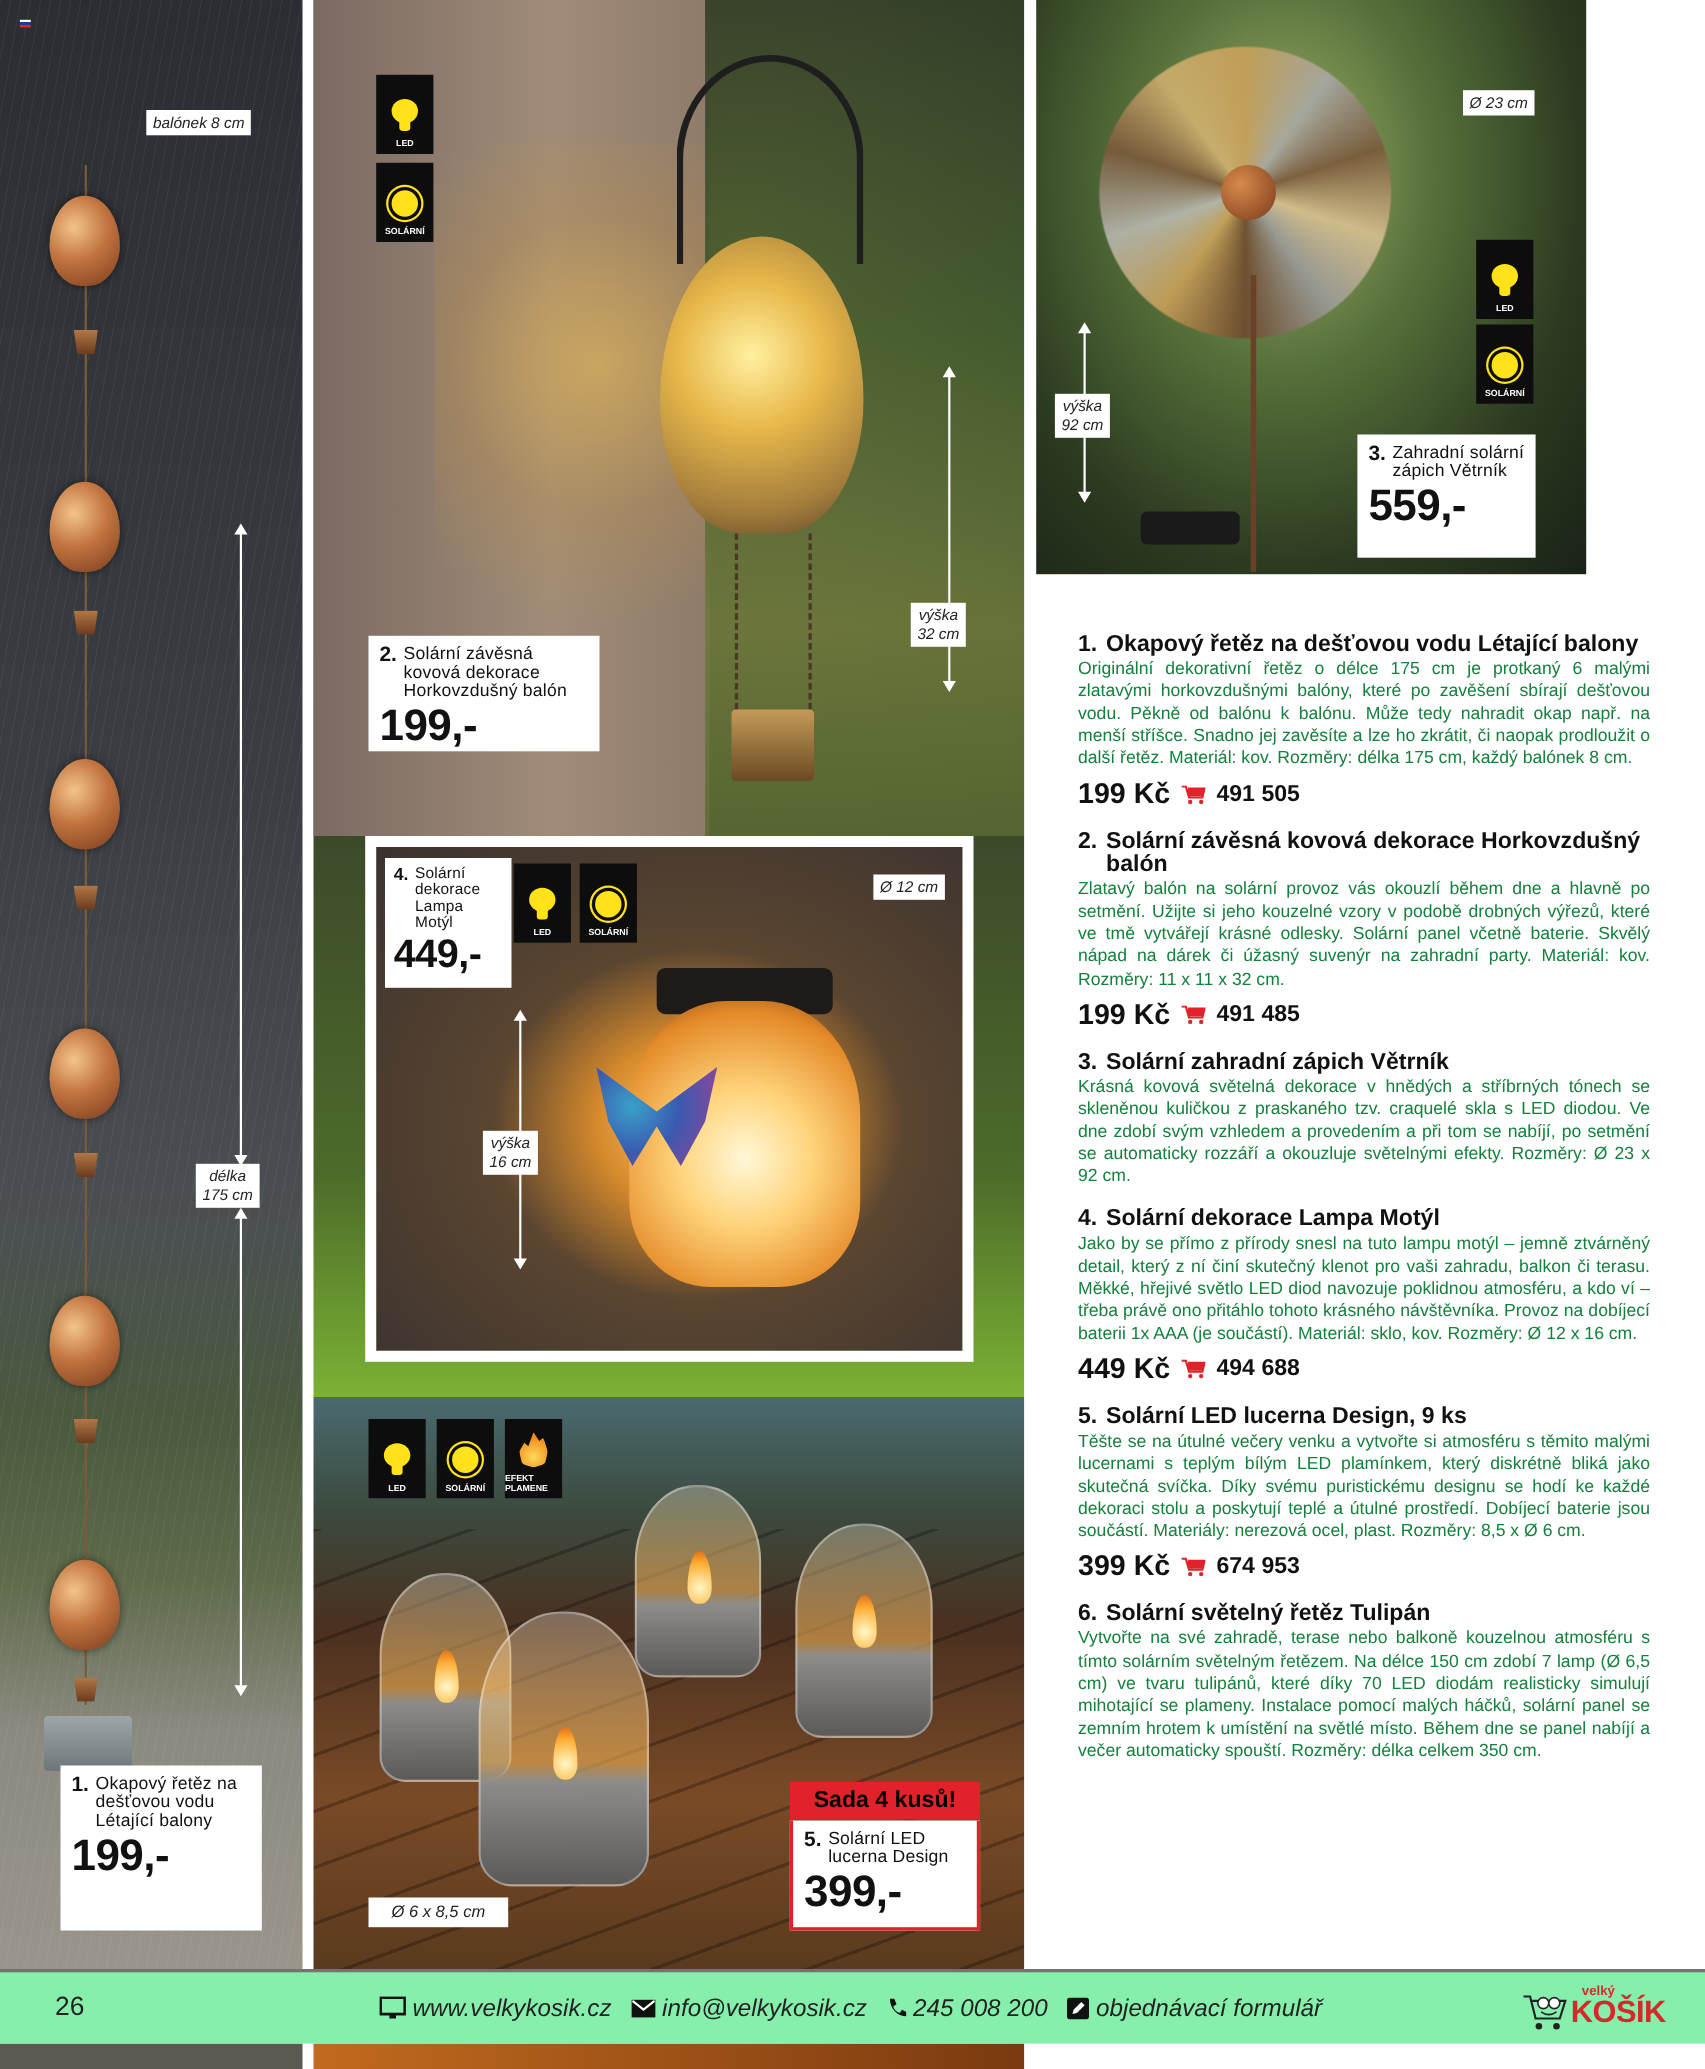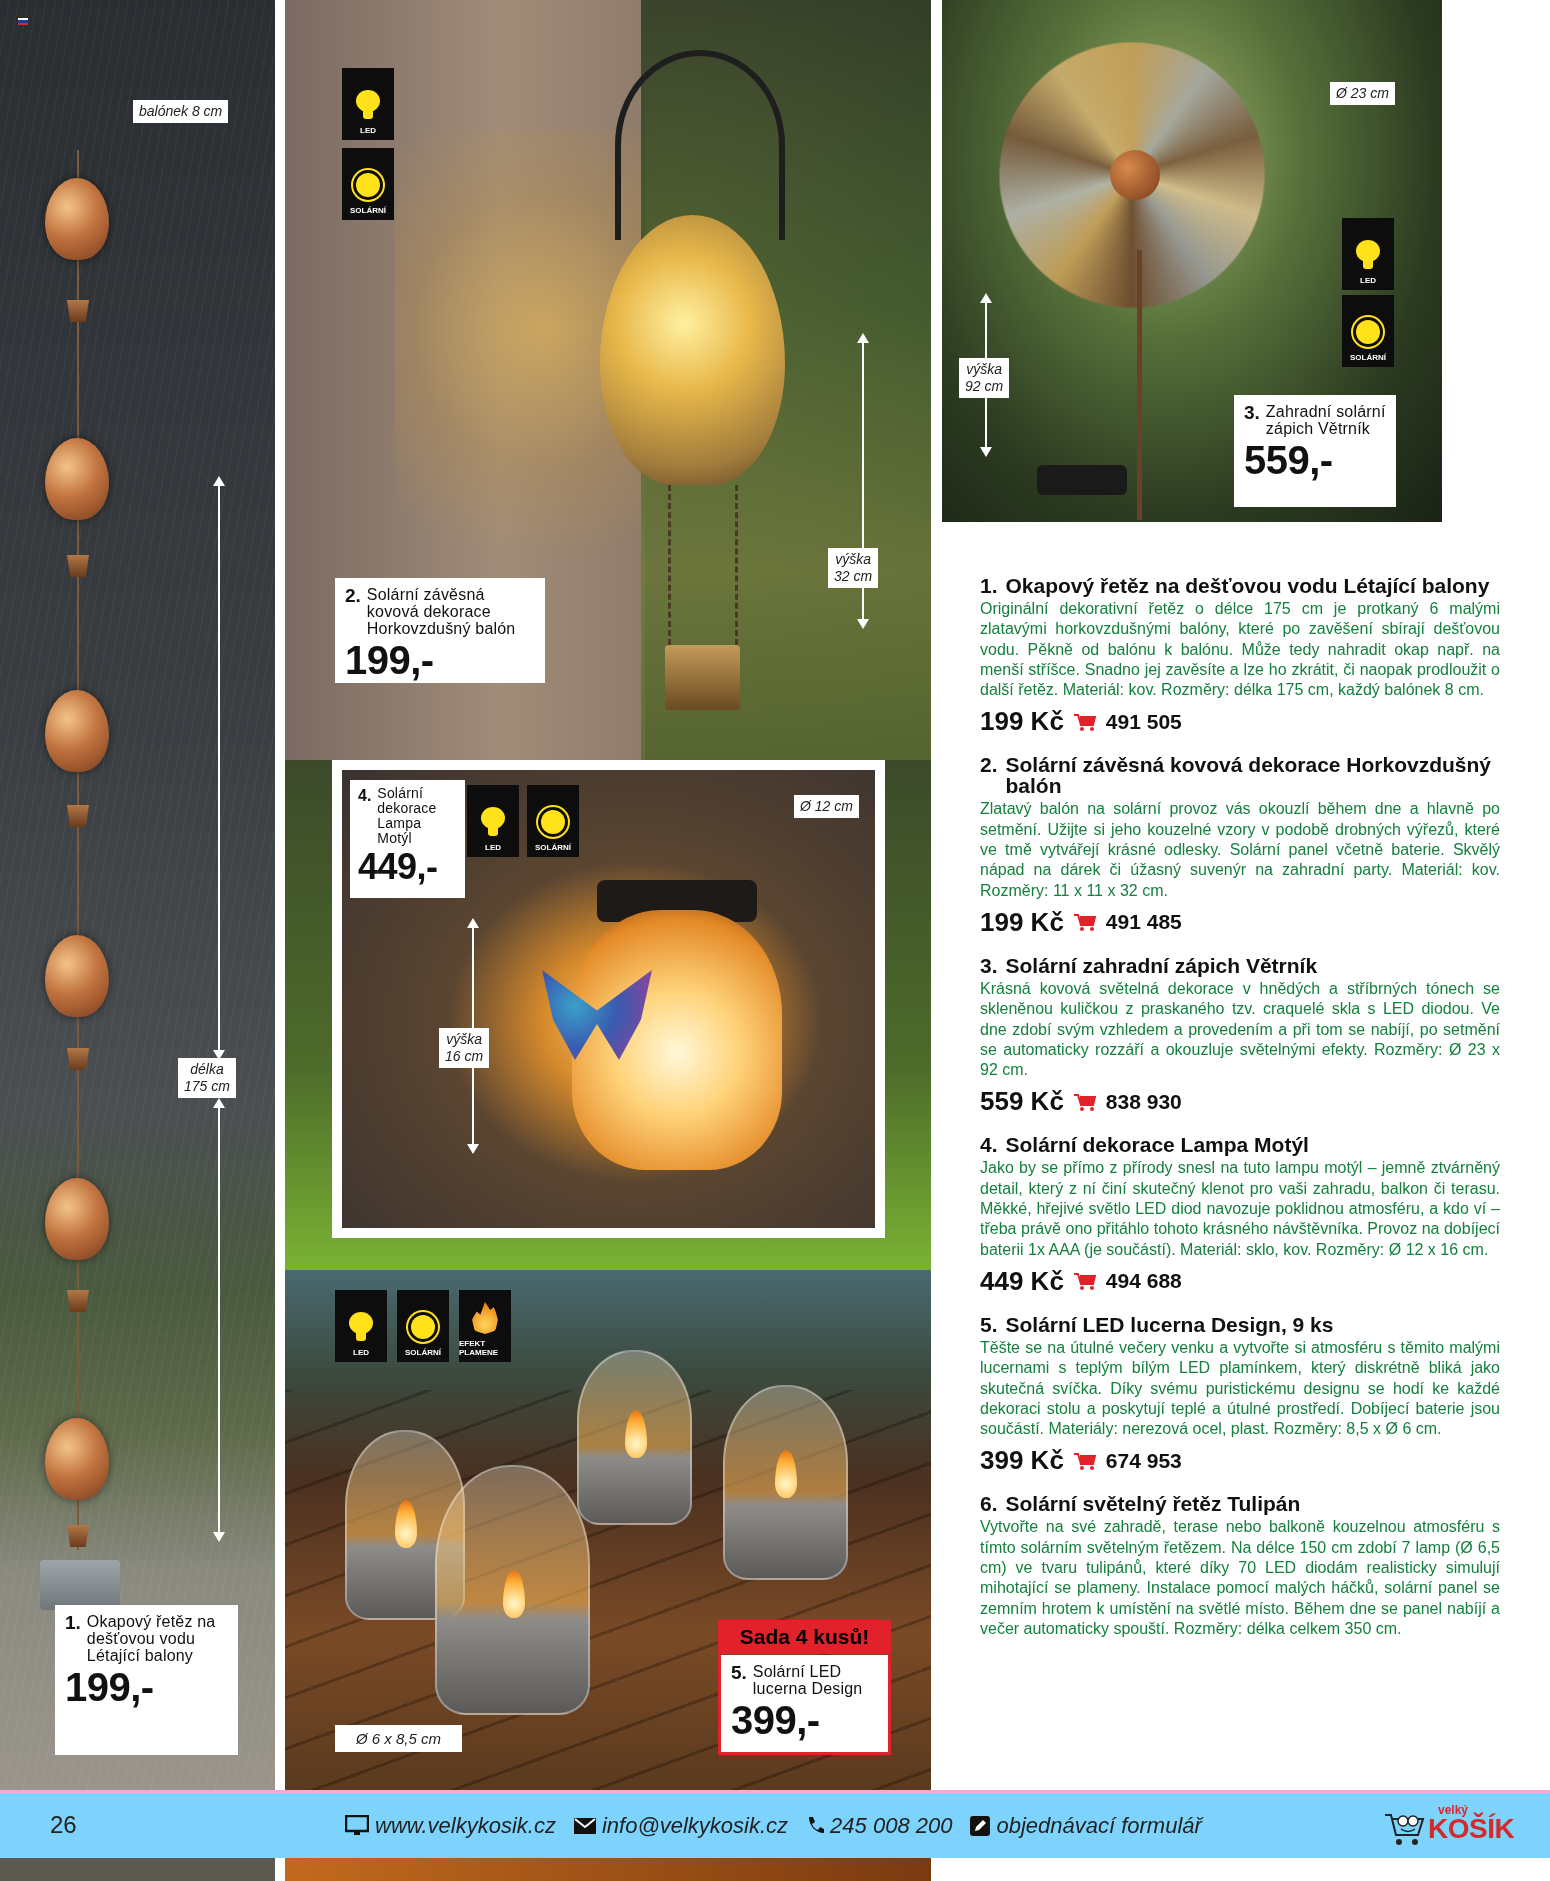--- a/index.html
+++ b/index.html
@@ -78,21 +78,21 @@
   .item h3 { font-size: 21px; font-weight: bold; line-height: 21px; color:#111; display:flex; gap: 8px; }
   .item h3 .n { flex: 0 0 auto; }
   .item p { font-size: 16px; line-height: 20.3px; color:#15803d; margin-top: 3px; text-align: justify; }
   .item .pr { display:flex; align-items:center; gap: 10px; margin-top: 6px; }
   .item .pr .kc { font-size: 26px; font-weight: bold; color:#111; }
   .item .pr .cart { width: 22px; height: 16px; position:relative; }
   .item .pr .cart svg { display:block; }
   .item .pr .code { font-size: 21px; font-weight: bold; color:#111; }
 
   
-  #footer { position:absolute; left:0; top: 1790px; width: 1550px; height: 68px; background:#7dd3fc; border-top: 3px solid #f9a8d4; }
+  #footer { position:absolute; left:0; top: 1790px; width: 1550px; height: 68px; background:#86efac; border-top: 3px solid #737373; }
   #footer .pg { position:absolute; left: 50px; top: 18px; font-size: 24px; color:#222; }
   #footer .links { position:absolute; left: 345px; top: 20px; display:flex; gap: 18px; font-size: 22px; color:#222; font-style: italic; align-items:center; }
   #footer .links .lk { display:flex; align-items:center; gap: 6px; }
   #footer .logo { position:absolute; left: 1383px; top: 10px; width: 120px; height: 48px; }
   #footer .logo .small { position:absolute; left: 55px; top: 0; color:#d42a2a; font-size: 12px; font-weight:bold; }
   #footer .logo .big { position:absolute; left: 45px; top: 10px; color:#d42a2a; font-size: 28px; font-weight:bold; letter-spacing: -0.5px; }
   #footer .logo .cartlogo { position:absolute; left: 0; top: 6px; width: 44px; height: 38px; }
   #bottom-strip { position:absolute; left:0; top: 1858px; width: 1550px; height: 23px; background: #ffffff; }
   #bottom-strip .s1 { position:absolute; left:0; top:0; width:275px; height:23px; background:#5a5a50; }
   #bottom-strip .s2 { position:absolute; left:285px; top:0; width:646px; height:23px; background: linear-gradient(90deg,#c26a1e,#7a3a10); }
@@ -332,32 +332,20 @@
       <span class="code">491 485</span>
     </div>
   </div>
 
   <div class="item">
     <h3>
         <span class="n">3.</span>
         <span>Solární zahradní zápich Větrník</span>
       </h3>
     <p>Krásná kovová světelná dekorace v hnědých a stříbrných tónech se skleněnou kuličkou z praskaného tzv. craquelé skla s LED diodou. Ve dne zdobí svým vzhledem a provedením a při tom se nabíjí, po setmění se automaticky rozzáří a okouzluje světelnými efekty. Rozměry: Ø 23 x 92 cm.</p>
-    <div class="pr">
-      <span class="kc">559 Kč</span>
-      <span class="cart">
-          <svg width="22" height="18" viewBox="0 0 22 18">
-            <path d="M0 1h4l3 10h12l2-8H6" fill="none" stroke="#e2222b" stroke-width="2"></path>
-            <rect x="6" y="3" width="14" height="7" fill="#e2222b"></rect>
-            <circle cx="8" cy="15" r="2" fill="#e2222b"></circle>
-            <circle cx="18" cy="15" r="2" fill="#e2222b"></circle>
-          </svg>
-        </span>
-      <span class="code">838 930</span>
-    </div>
   </div>
 
   <div class="item">
     <h3>
         <span class="n">4.</span>
         <span>Solární dekorace Lampa Motýl</span>
       </h3>
     <p>Jako by se přímo z přírody snesl na tuto lampu motýl – jemně ztvárněný detail, který z ní činí skutečný klenot pro vaši zahradu, balkon či terasu. Měkké, hřejivé světlo LED diod navozuje poklidnou atmosféru, a kdo ví – třeba právě ono přitáhlo tohoto krásného návštěvníka. Provoz na dobíjecí baterii 1x AAA (je součástí). Materiál: sklo, kov. Rozměry: Ø 12 x 16 cm.</p>
     <div class="pr">
       <span class="kc">449 Kč</span>

